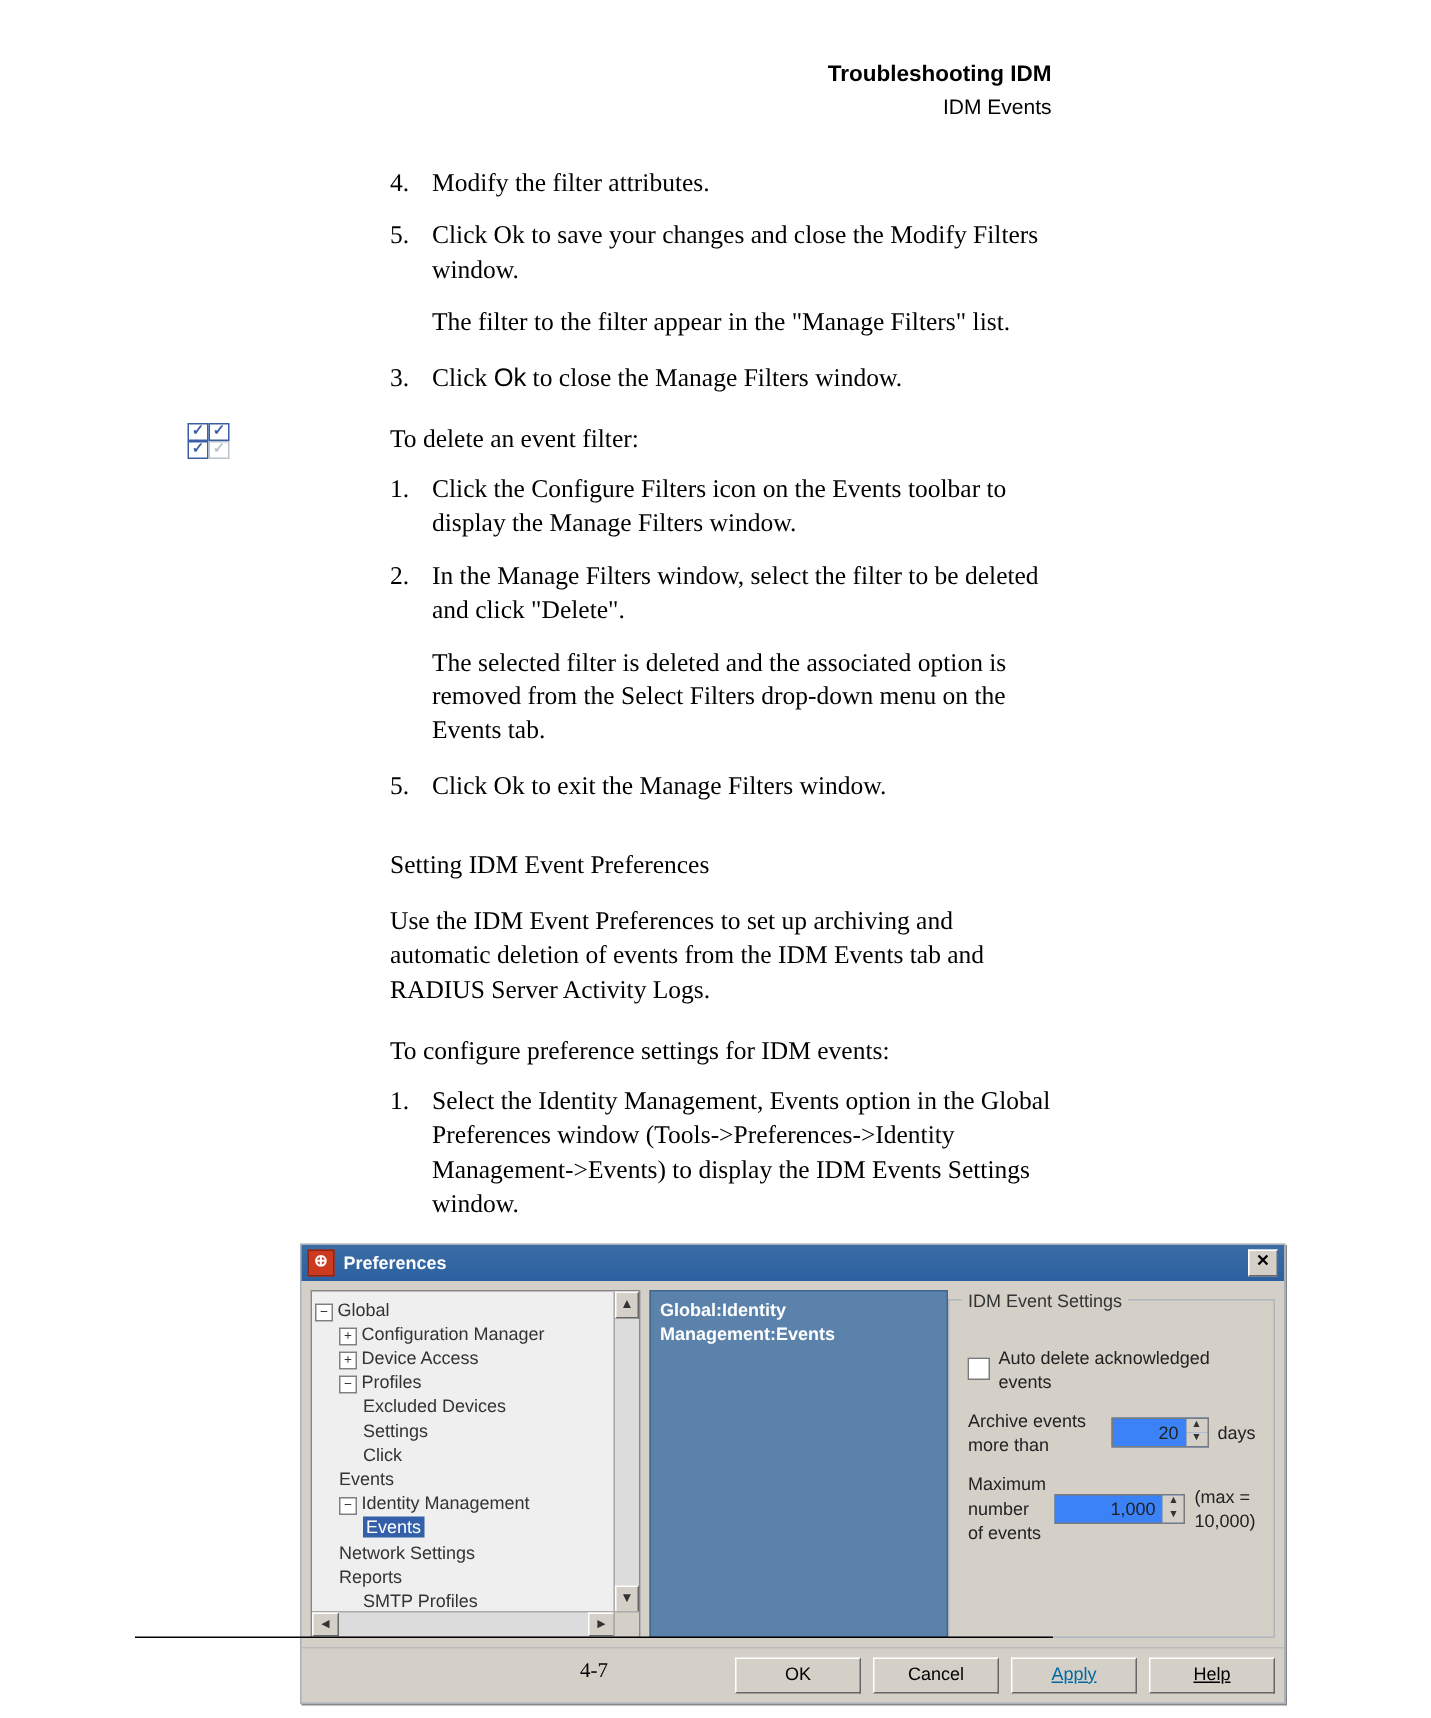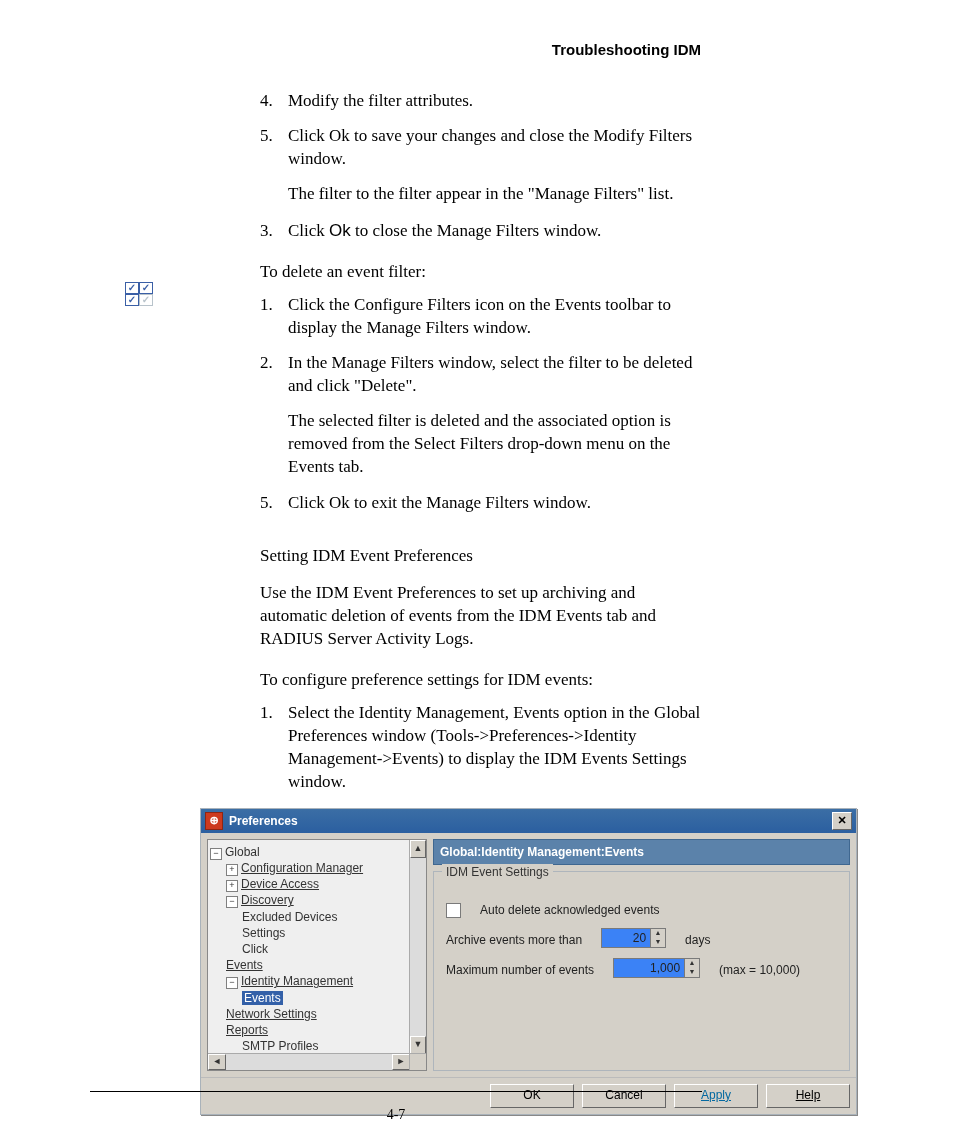--- a/index.html
+++ b/index.html
@@ -197,27 +197,27 @@
     display: inline-block; width: 10px; height: 10px;
     border: 1px solid #808080;
     font-size: 9px; line-height: 9px; text-align: center;
     margin-right: 3px;
     background: #fff;
     color: #333;
   }
   .tree-line.sel .label {
     background: #3360a8; color: #fff; padding: 0 2px;
   }
-  .ind1 { padding-left: 16px; text-decoration: underline; }
+  .ind1 { padding-left: 16px; }
   .ind2 { padding-left: 32px; }
 
   .rightpane {
     flex: 1;
     display: flex;
-    flex-direction: column;
+    flex-direction: row;
   }
   .panel-title {
     background: #5b82aa;
     color: #fff;
     font-weight: bold;
     padding: 4px 6px;
     border: 1px solid #3f6790;
   }
   .groupbox {
     border: 1px solid #aeb5bc;
@@ -230,23 +230,23 @@
   .groupbox .legend {
     position: absolute;
     top: -8px;
     left: 8px;
     background: #d4d0c8;
     padding: 0 4px;
     color: #333;
   }
   .frow {
     display: flex;
-    align-items: flex-end;
+    align-items: center;
     margin: 10px 0;
-    gap: 19px;
+    gap: 6px;
     color: #222;
   }
   .check {
     width: 13px; height: 13px;
     background: #fff;
     border: 1px solid #7a7a7a;
     display: inline-block;
   }
   .spin {
     display: inline-flex;
@@ -297,20 +297,21 @@
   }
   .btn.dis { color: #0369a1; }
   .mnemonic { text-decoration: underline; }
 </style>
 </head>
 <body>
 
 <div class="page">
   <div class="hdr">
     <div class="hdr-line1">Troubleshooting IDM</div>
+    <div class="hdr-line2">IDM Events</div>
   </div>
 
   <div class="marginnote">
     <span>✓</span><span>✓</span><br>
     <span>✓</span><span class="gray">✓</span>
   </div>
 
   <div class="content">
     <ol class="steps">
       <li>
@@ -381,21 +382,21 @@
             <div class="tree-line">
               <span class="exp">−</span><span class="label">Global</span>
             </div>
             <div class="tree-line ind1">
               <span class="exp">+</span><span class="label">Configuration Manager</span>
             </div>
             <div class="tree-line ind1">
               <span class="exp">+</span><span class="label">Device Access</span>
             </div>
             <div class="tree-line ind1">
-              <span class="exp">−</span><span class="label">Discovery</span>
+              <span class="exp">−</span><span class="label">Profiles</span>
             </div>
             <div class="tree-line ind2"><span class="label">Excluded Devices</span></div>
             <div class="tree-line ind2"><span class="label">Settings</span></div>
             <div class="tree-line ind2"><span class="label">Click</span></div>
             <div class="tree-line ind1"><span class="label">Events</span></div>
             <div class="tree-line ind1">
               <span class="exp">−</span><span class="label">Identity Management</span>
             </div>
             <div class="tree-line ind2 sel"><span class="label">Events</span></div>
             <div class="tree-line ind1"><span class="label">Network Settings</span></div>

